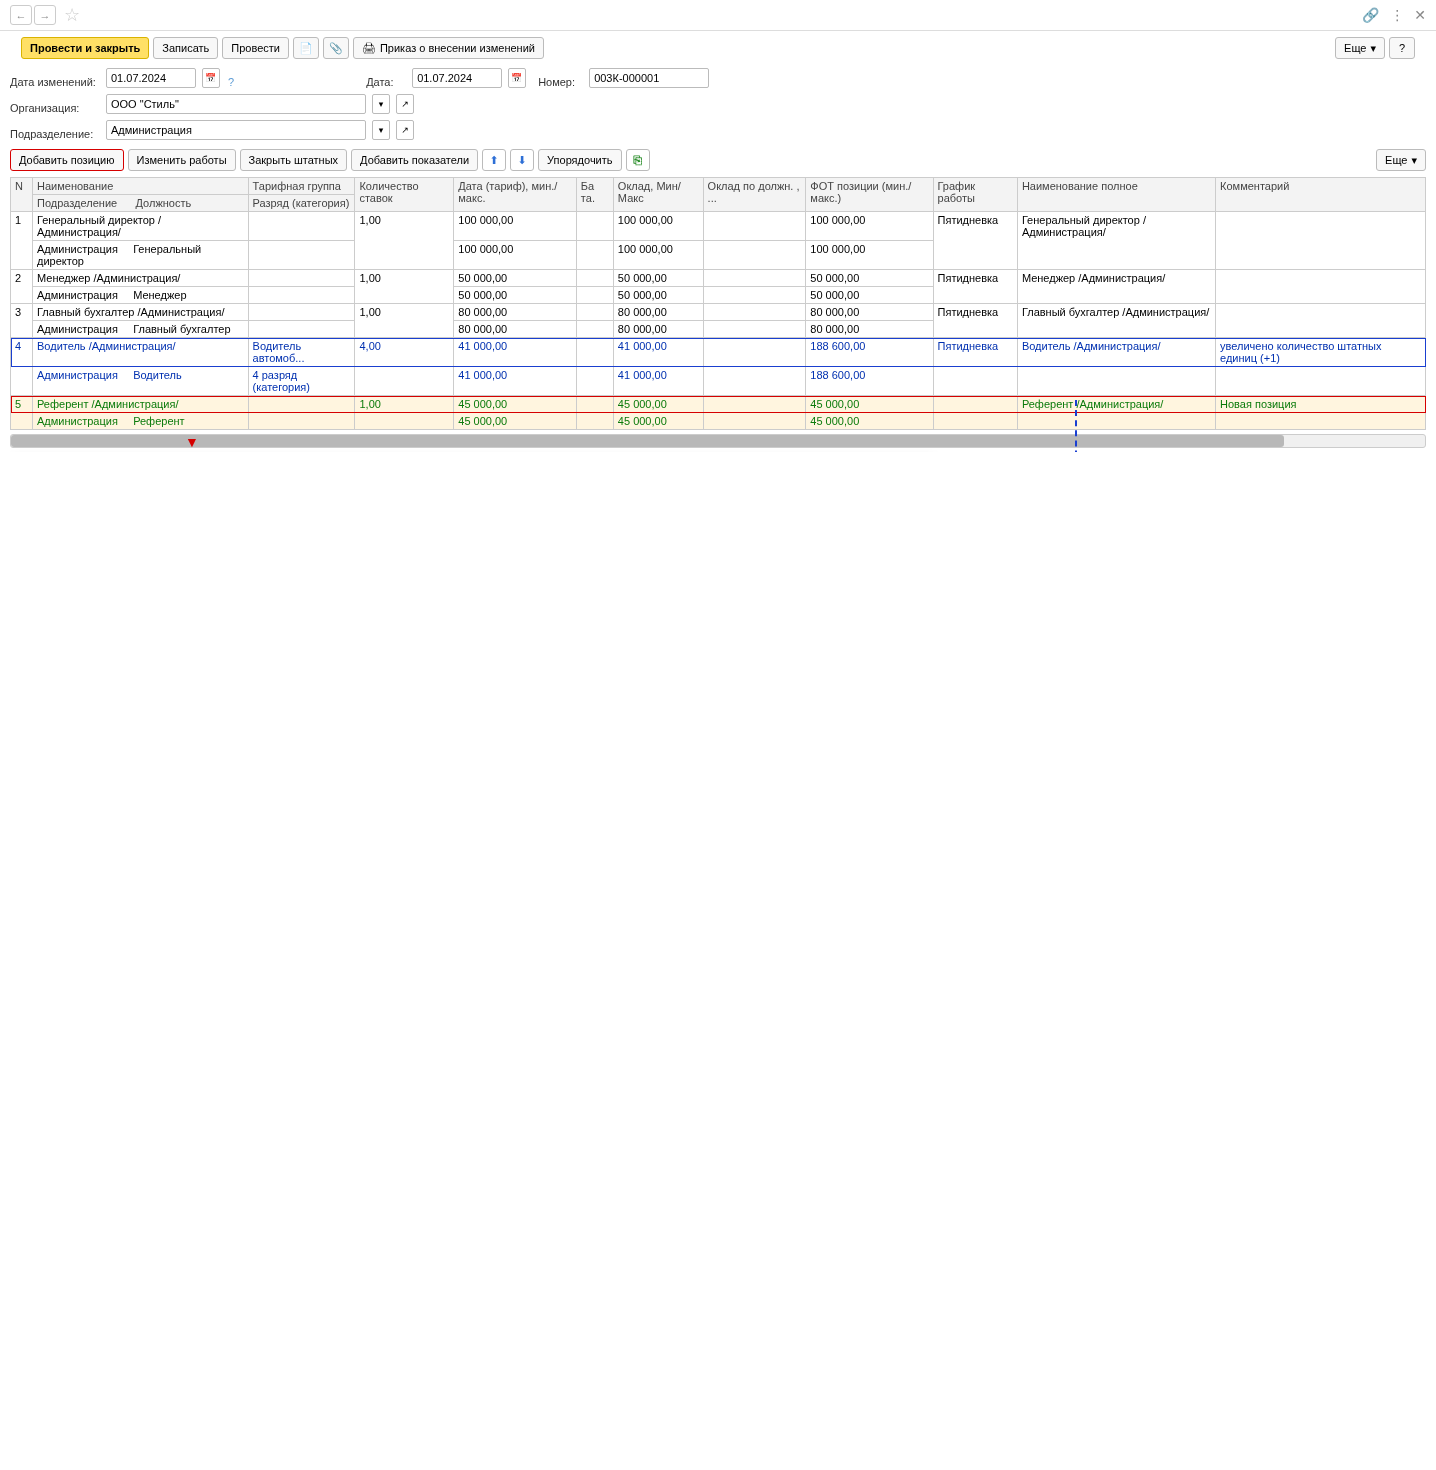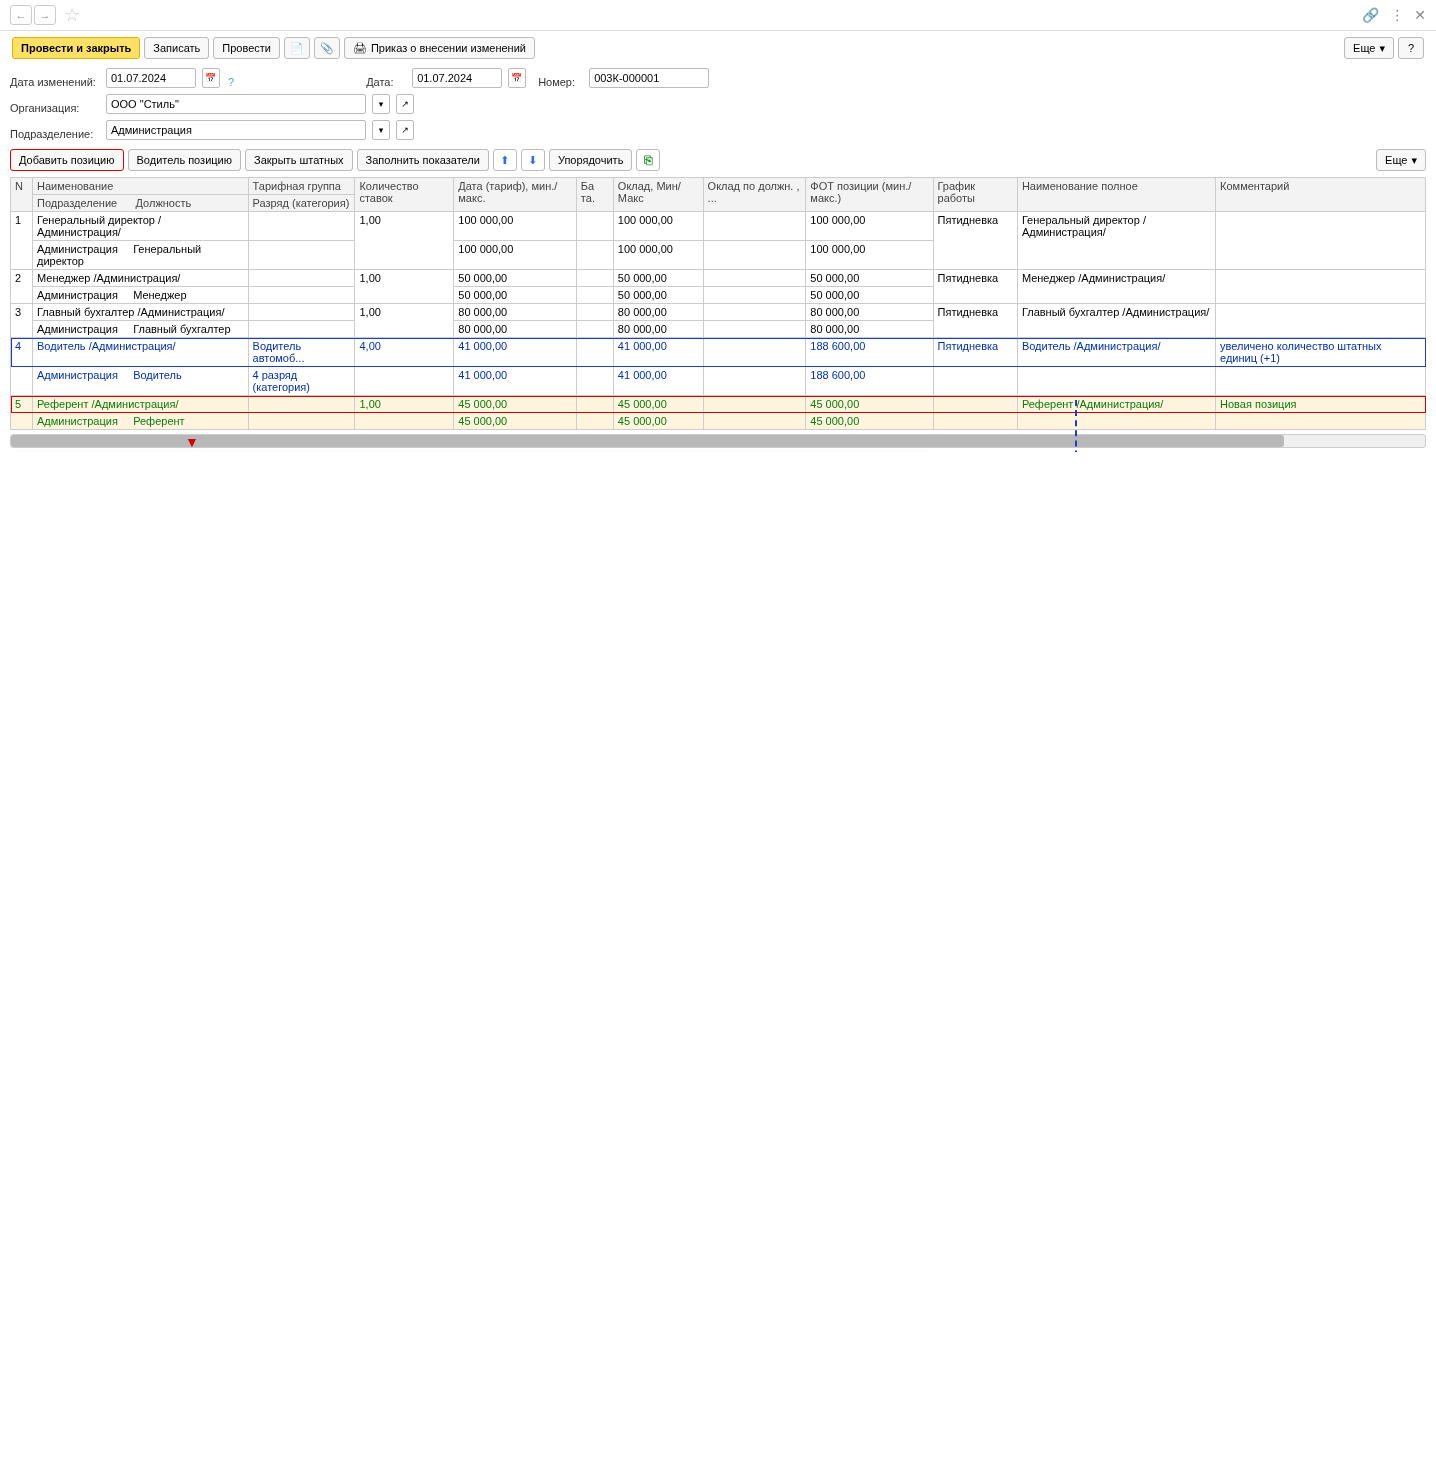--- a/index.html
+++ b/index.html
@@ -4,21 +4,21 @@
 <style>
   * { box-sizing:border-box; margin:0; padding:0; font-family:Arial,sans-serif; font-size:11px; }
   body { background:#fff; width:1436px; position:relative; }
   .titlebar { display:flex; align-items:center; padding:4px 10px; border-bottom:1px solid #ddd; }
   .nav-btn { width:22px; height:20px; border:1px solid #ccc; background:#fff; margin-right:2px; text-align:center; line-height:18px; border-radius:3px; color:#888; cursor:pointer; }
   .star { color:#ccc; font-size:18px; margin:0 6px; }
   .title-text { font-size:17px; color:#333; }
   .title-icons { margin-left:auto; display:flex; gap:10px; color:#888; align-items:center; }
   .title-icons span { cursor:pointer; font-size:14px; }
 
-  .toolbar { display:flex; align-items:center; gap:4px; padding:6px 12px; }
+  .toolbar { display:flex; align-items:center; gap:4px; padding:6px 21px; }
   .btn { border:1px solid #bbb; background:#f8f8f8; padding:3px 8px; border-radius:3px; cursor:pointer; height:22px; display:inline-flex; align-items:center; gap:4px; }
   .btn-yellow { background:#ffe066; border-color:#d9b300; font-weight:bold; }
   .btn-icon { width:26px; justify-content:center; padding:3px 0; }
   .spacer { flex:1; }
 
   .form-row { display:flex; align-items:flex-end; gap:6px; padding:3px 10px; }
   .lbl { color:#333; min-width:90px; }
   input[type=text].fld { border:1px solid #bbb; background:#fff; padding:2px 4px; height:20px; border-radius:2px; }
   .sel-btn { width:18px; height:20px; border:1px solid #bbb; background:#fff; cursor:pointer; font-size:9px; display:inline-flex; align-items:center; justify-content:center; border-radius:2px; }
   .hint { color:#5b9bd5; margin-left:2px; cursor:pointer; }
@@ -119,23 +119,23 @@
 </div>
 <div class="form-row">
   <span class="lbl">Подразделение:</span>
   <input type="text" class="fld" style="width: 260px;" value="Администрация">
   <span class="sel-btn">▾</span>
   <span class="sel-btn">↗</span>
 </div>
 
 <div class="toolbar2">
   <span class="btn btn-redbox">Добавить позицию</span>
-  <span class="btn">Водитель позицию</span>
+  <span class="btn">Изменить работы</span>
   <span class="btn">Закрыть штатных</span>
-  <span class="btn">Заполнить показатели</span>
+  <span class="btn">Добавить показатели</span>
   <span class="arrow-btn">
       <span class="arrow-up">⬆</span>
     </span>
   <span class="arrow-btn">
       <span class="arrow-down">⬇</span>
     </span>
   <span class="btn">Упорядочить</span>
   <span class="arrow-btn">
       <span class="green-icon">⎘</span>
     </span>

